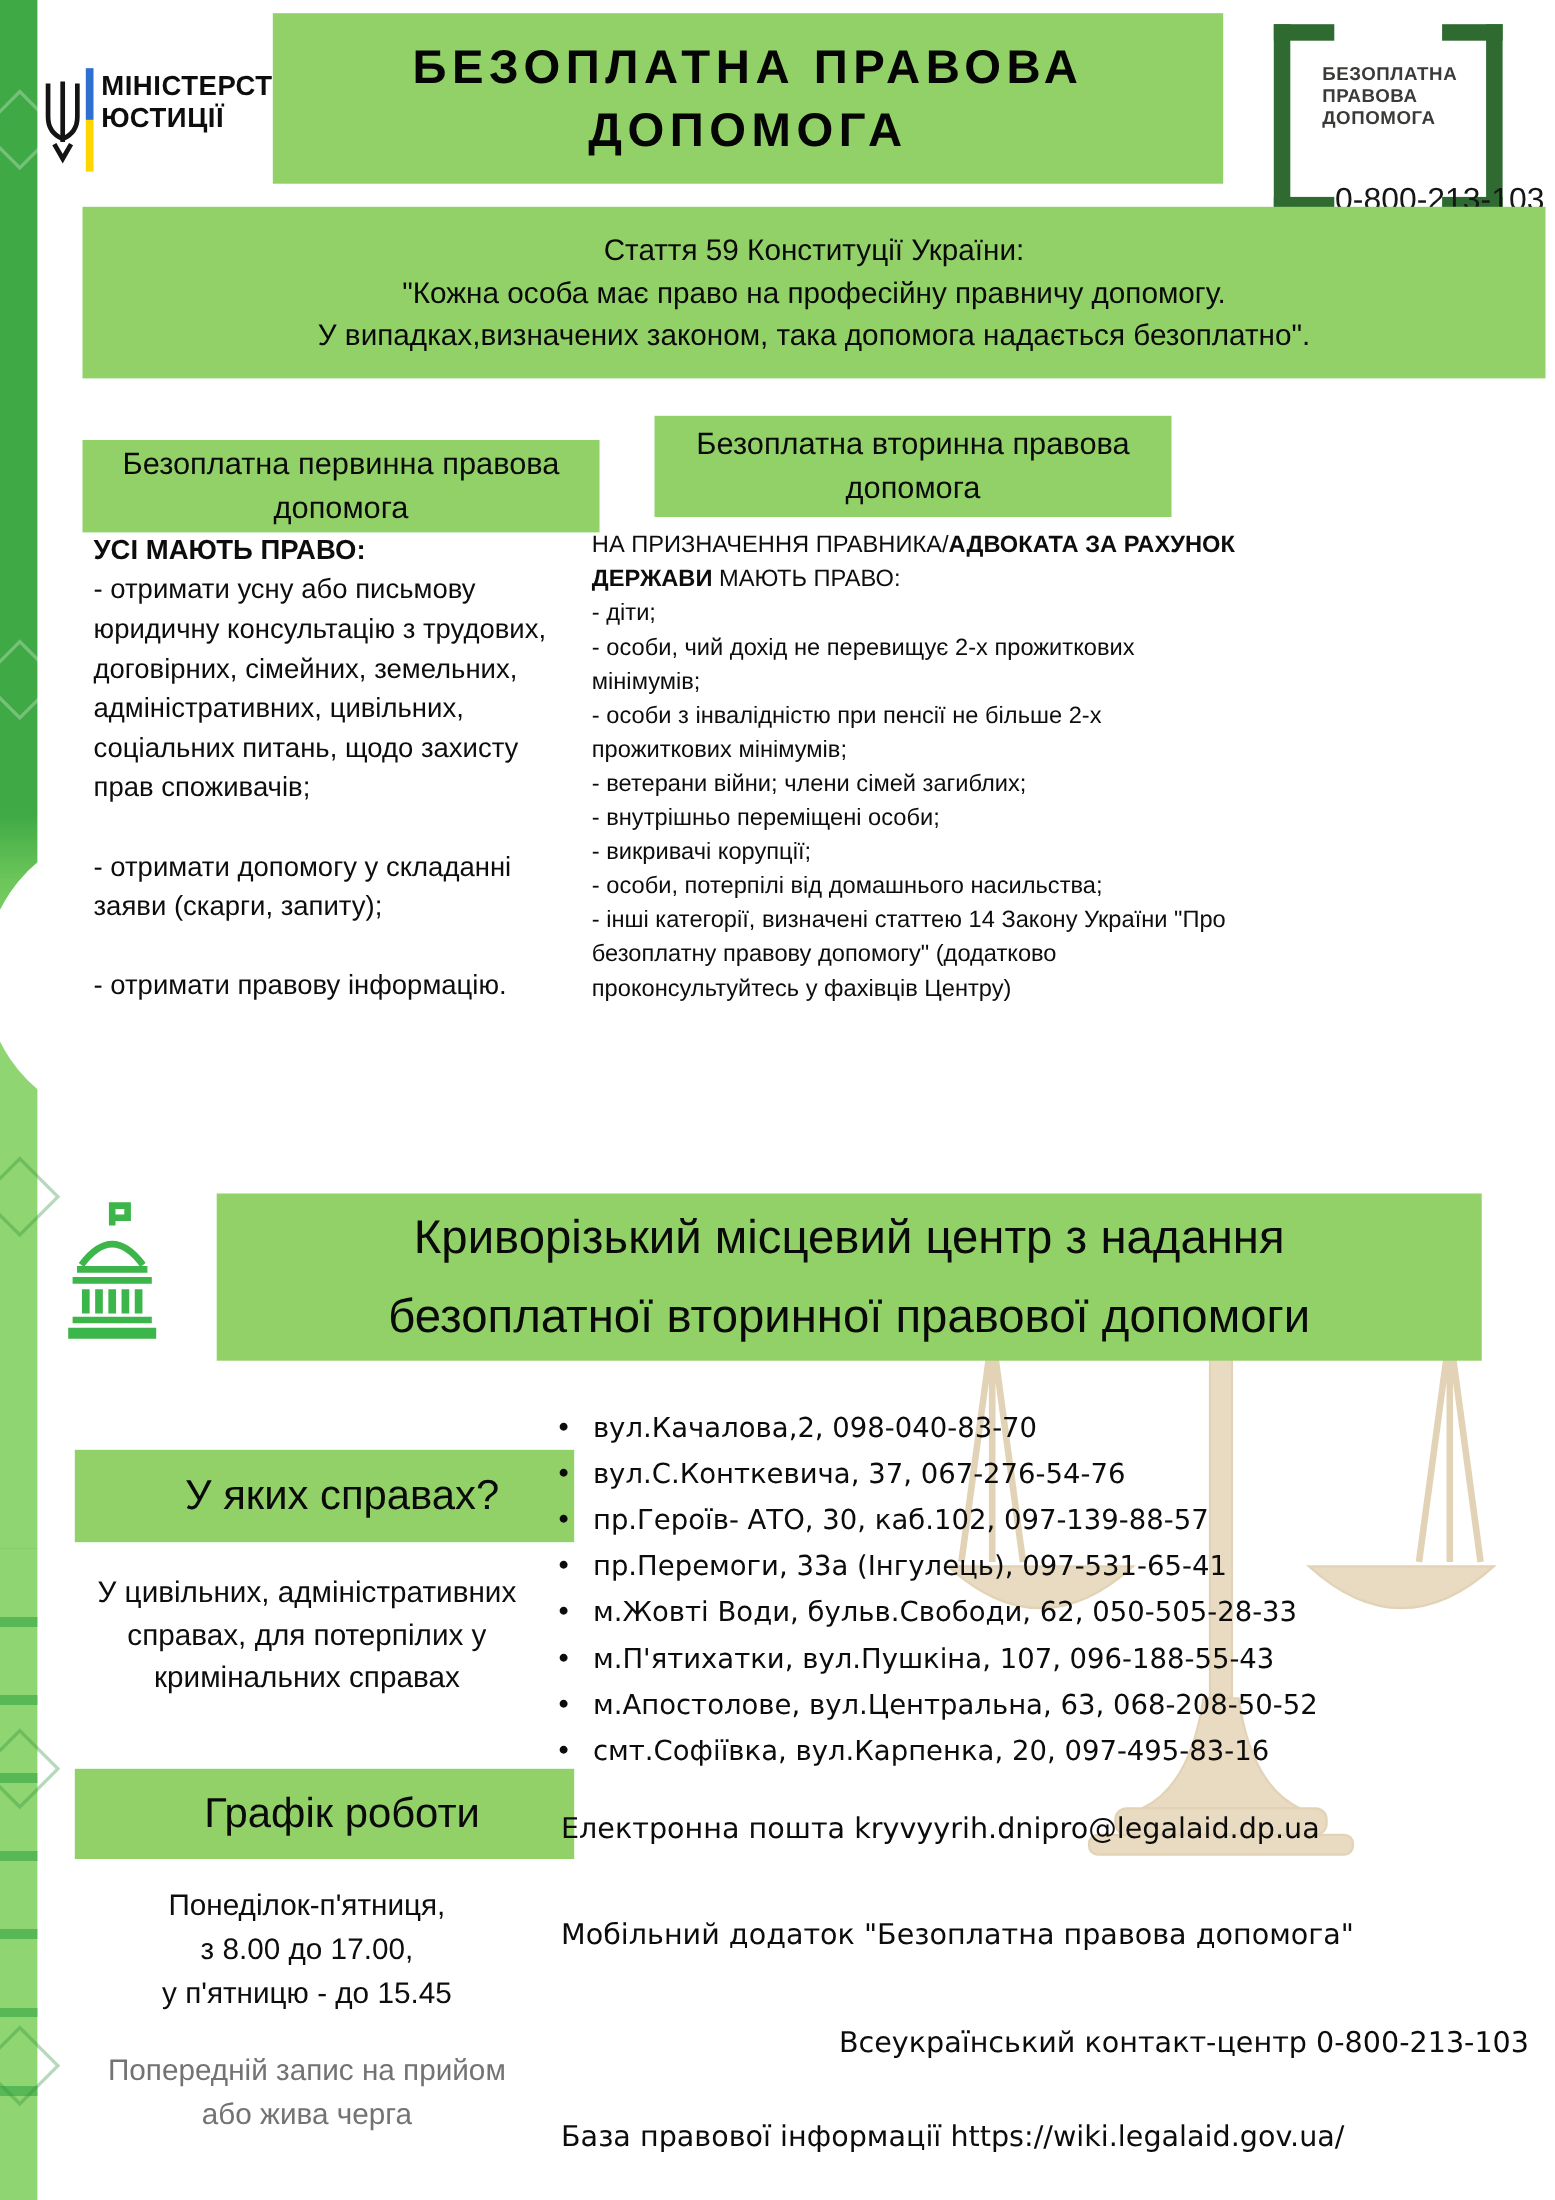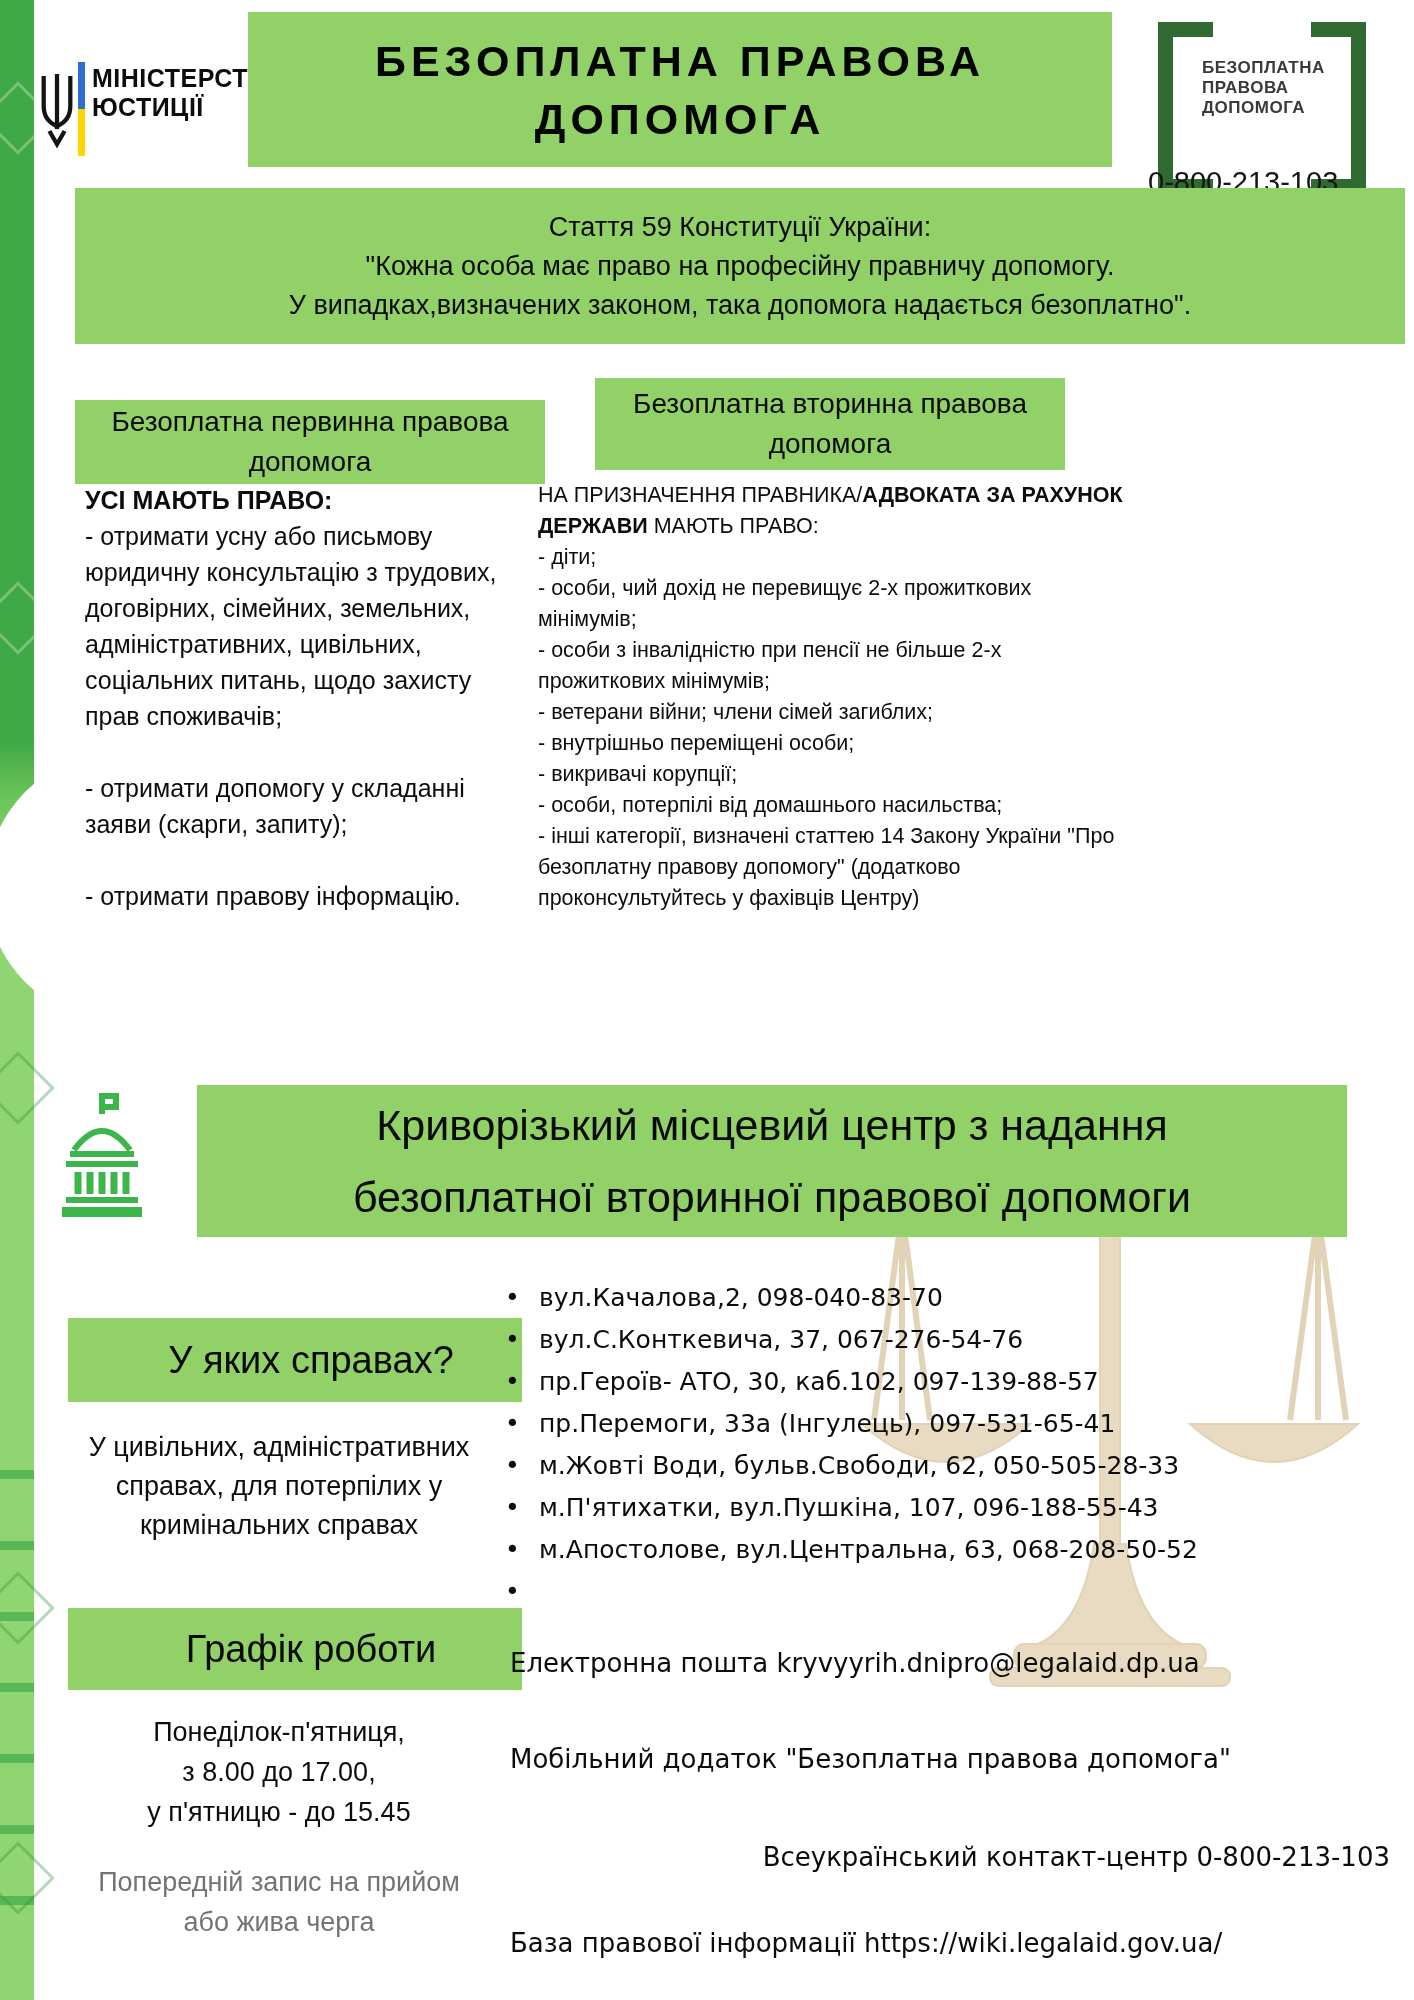--- a/index.html
+++ b/index.html
@@ -28,21 +28,21 @@
   #title-banner{left:248px;top:12px;width:864px;height:155px;background:#92d167;
                 display:flex;flex-direction:column;justify-content:center;align-items:center;}
   #title-banner div{font-weight:bold;font-size:43px;letter-spacing:5px;color:#050505;line-height:58px;}
 
   #bracket-logo{left:1158px;top:22px;width:208px;height:142px;}
   .brk{position:absolute;top:0;width:40px;height:142px;}
   .brk.l{left:0;border-left:15px solid #2f6b31;border-top:15px solid #2f6b31;border-bottom:15px solid #2f6b31;}
   .brk.r{right:0;border-right:15px solid #2f6b31;border-top:15px solid #2f6b31;border-bottom:15px solid #2f6b31;}
   #bracket-text{position:absolute;left:44px;top:36px;width:124px;font-weight:800;font-size:17px;
                 line-height:20px;letter-spacing:0.5px;color:#3a3a38;}
-  #logo-phone{left:1148px;top:166px;width:256px;text-align:left;font-size:29px;color:#161616;}
+  #logo-phone{left:1148px;top:166px;width:256px;text-align:right;font-size:29px;color:#161616;}
 
   
   #constitution{left:75px;top:188px;width:1330px;height:156px;background:#92d167;
                 display:flex;flex-direction:column;justify-content:center;align-items:center;}
   #constitution div{font-size:27px;line-height:39px;color:#0a0a0a;font-family:"Liberation Sans",sans-serif;}
 
   
   .col-head{background:#92d167;display:flex;align-items:center;justify-content:center;text-align:center;}
   #primary-head{left:75px;top:400px;width:470px;height:84px;}
   #secondary-head{left:595px;top:378px;width:470px;height:92px;}
@@ -227,20 +227,21 @@
     <div class="item">
         <span class="dot">•</span>
         <span>м.П'ятихатки, вул.Пушкіна, 107, 096-188-55-43</span>
       </div>
     <div class="item">
         <span class="dot">•</span>
         <span>м.Апостолове, вул.Центральна, 63, 068-208-50-52</span>
       </div>
     <div class="item">
         <span class="dot">•</span>
+        <span>смт.Софіївка, вул.Карпенка, 20, 097-495-83-16</span>
       </div>
   </div>
 
   <div id="cases-head" class="abs left-box">
     <div>У яких справах?</div>
   </div>
   <div id="cases-text" class="abs">У цивільних, адміністративних справах, для потерпілих у кримінальних справах</div>
 
   <div id="schedule-head" class="abs left-box">
     <div>Графік роботи</div>

